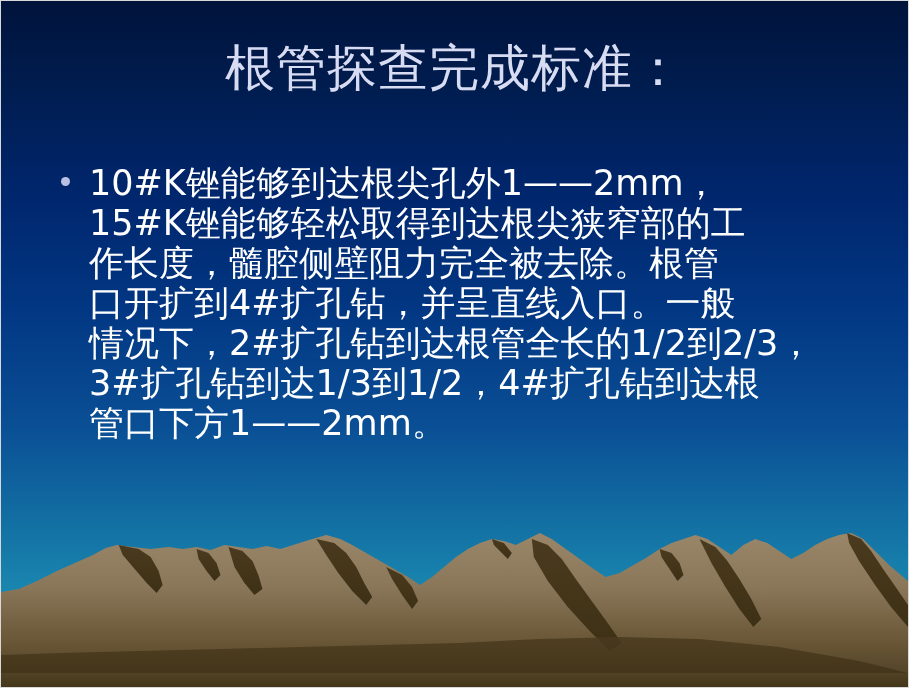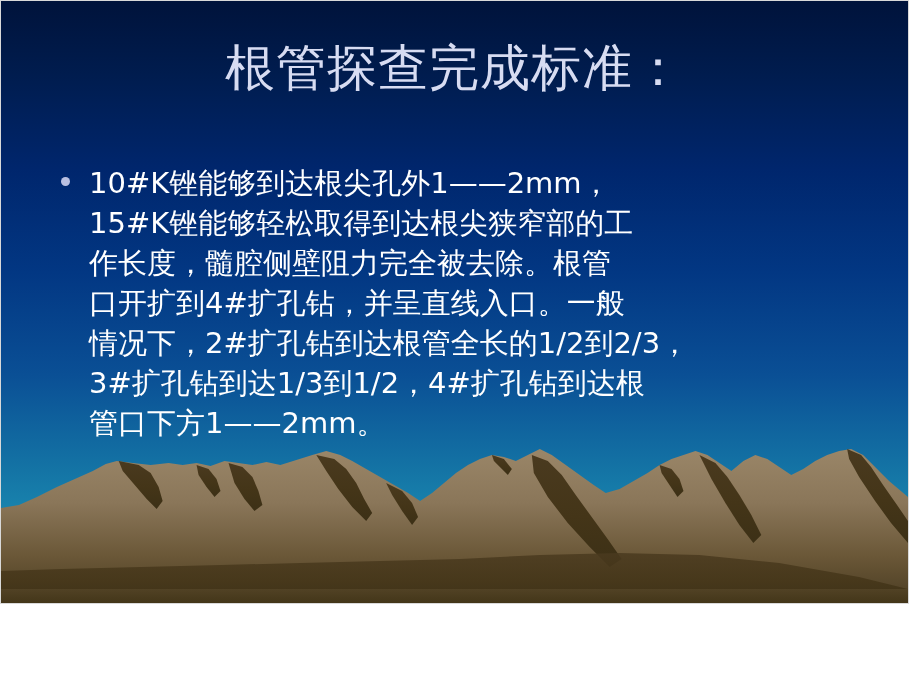--- a/index.html
+++ b/index.html
@@ -7,21 +7,21 @@
     padding: 0;
     background: #ffffff;
   }
   body {
     font-family: "Liberation Sans", sans-serif;
   }
 
   #slide {
     position: relative;
     width: 909px;
-    height: 604px;
+    height: 688px;
     overflow: hidden;
     box-sizing: border-box;
     border: 1px solid #d9d9d9;
     background: #404040;
   }
 
   
   .sky {
     position: absolute;
     left: 0; top: 0;
@@ -112,21 +112,21 @@
     position: absolute;
     left: 4px;
     top: 14px;
     width: 9px;
     height: 9px;
     border-radius: 50%;
     background: #b9c0e2;
   }
   .body-text {
     font-family: "DejaVu Sans", "Liberation Sans", sans-serif;
-    font-size: 29px;
+    font-size: 35px;
     line-height: 40px;
     color: #ffffff;
     white-space: pre-wrap;
     letter-spacing: 0px;
   }
 </style>
 </head>
 <body>
 
 <div id="slide">

